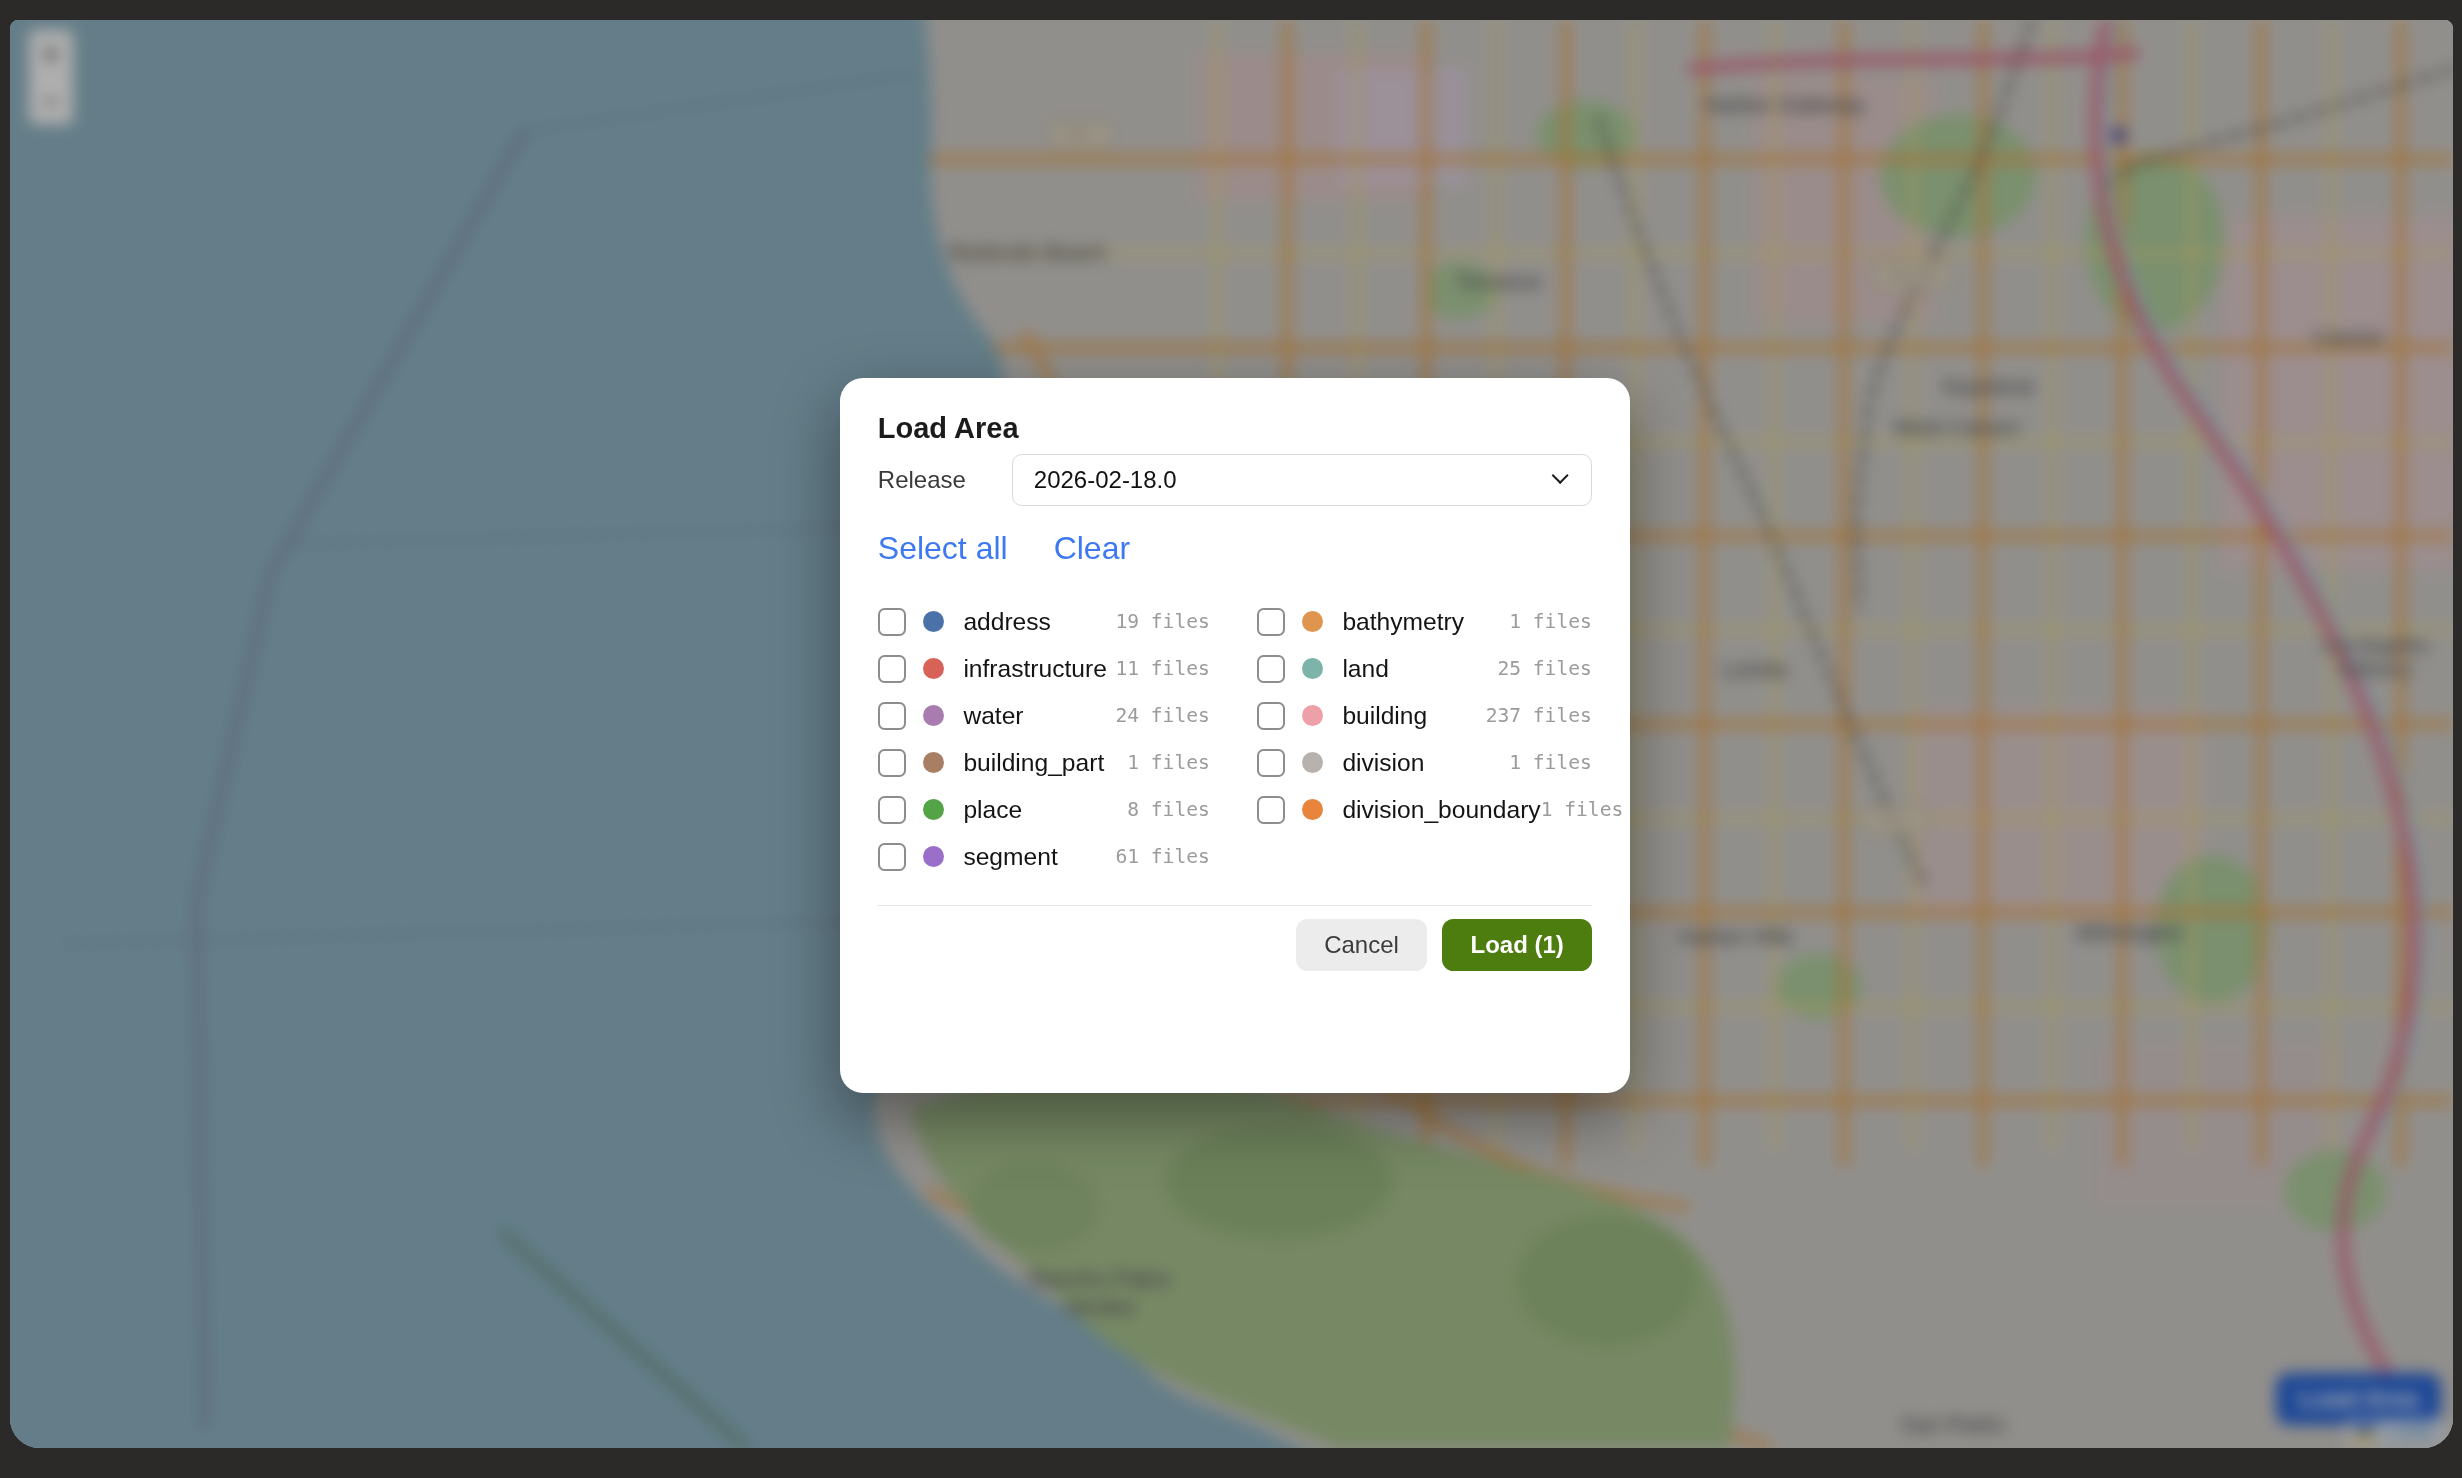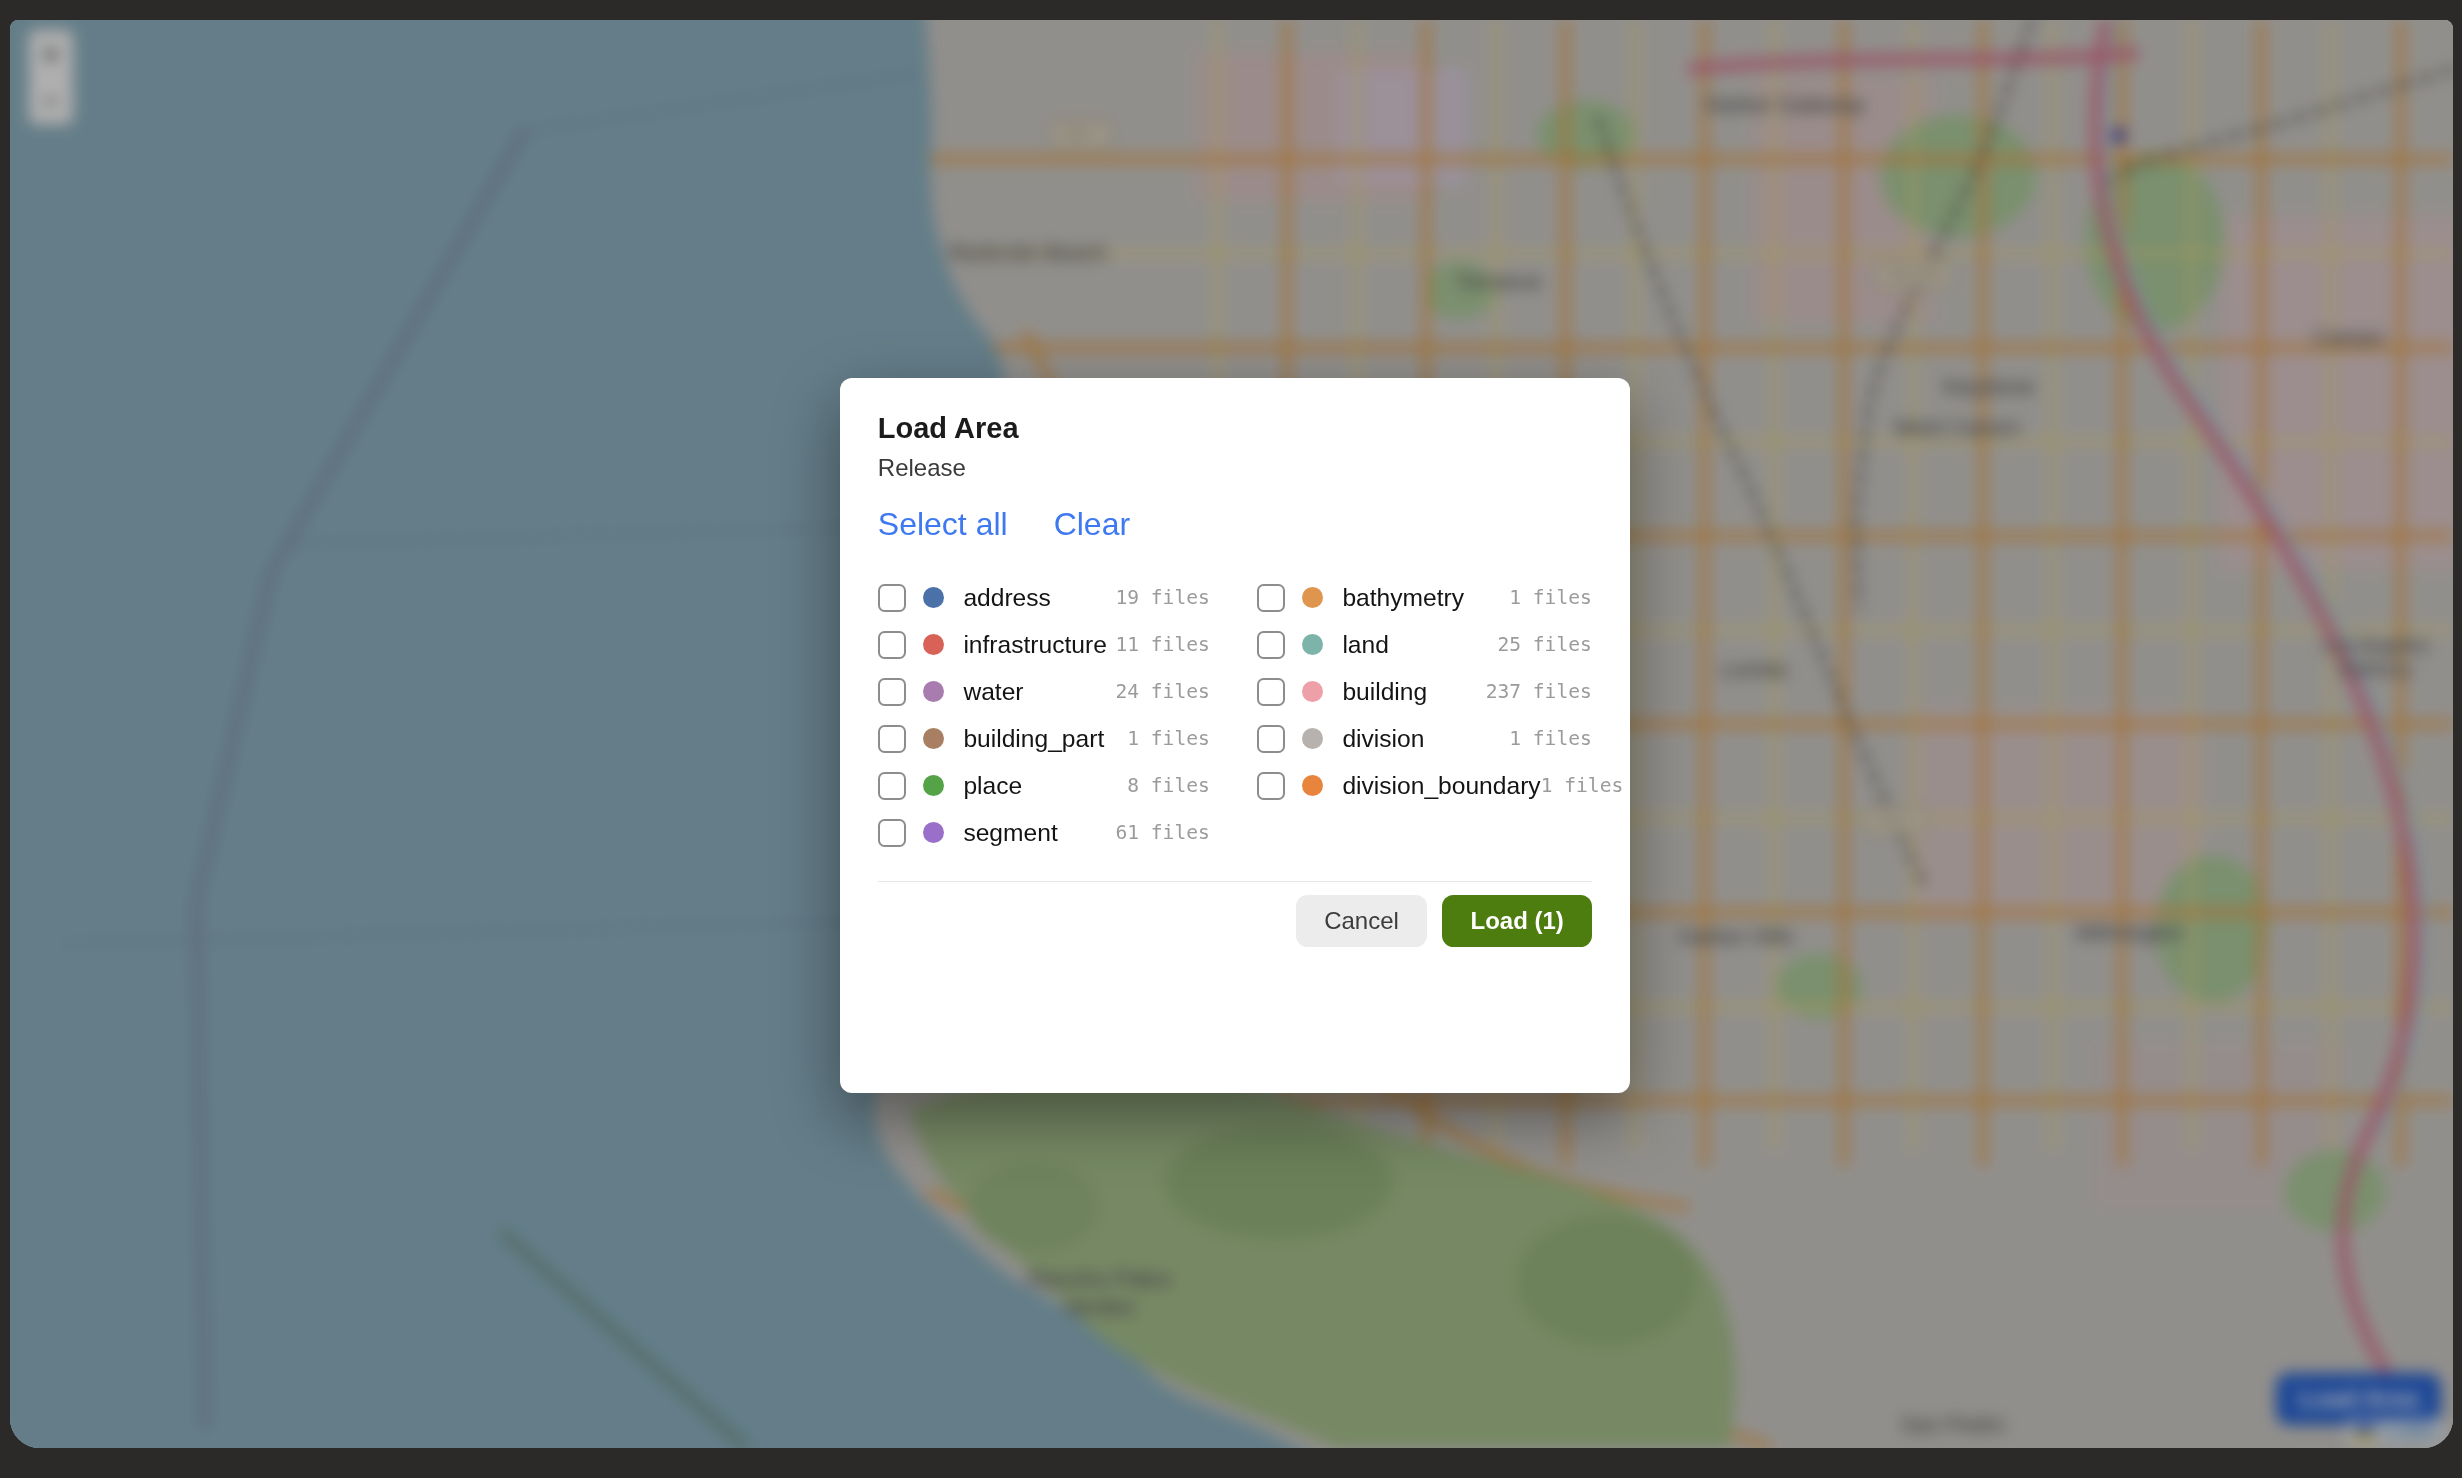--- a/index.html
+++ b/index.html
@@ -34,21 +34,21 @@
                  background:rgba(255,255,255,.65); padding:2.5px 6.5px; font-size:19px; color:#1a70b8; }
   .ua-flag { width:21px; height:14.7px; display:inline-block; }
   .ua-flag .t { display:block; width:100%; height:50%; background:#3f68ce; }
   .ua-flag .b { display:block; width:100%; height:50%; background:#e8c93e; }
 
   
   .map-dark { position:absolute; inset:0; background:rgba(16,18,20,.30); }
 
   
   .modal { position:absolute; left:830px; top:358px; width:790px; height:715px;
-           background:#fff; border-radius:12px; box-shadow:0 24.6px 65px rgba(0,0,0,.40);
+           background:#fff; border-radius:23px; box-shadow:0 24.6px 65px rgba(0,0,0,.40);
            padding:34px 38px 23px 38px; }
   .modal h1 { font-size:29px; font-weight:bold; color:#1b1b1b; }
 
   .rel-row { display:flex; align-items:center; margin-top:9px; }
   .rel-row label { font-size:24px; color:#3a3a3a; width:134px; flex:none; }
   .select { flex:1; height:52px; border:1.6px solid #d9d9d9; border-radius:9.8px; background:#fff;
             display:flex; align-items:center; padding:0 24.6px 0 21px; font-size:24px; color:#111; }
   .select .val { flex:1; }
   .chev { width:12.3px; height:12.3px; border-right:2.5px solid #1c1c1c; border-bottom:2.5px solid #1c1c1c;
           transform:rotate(45deg) translate(-2.5px,-2.5px); }
@@ -213,20 +213,24 @@
     </div>
   </div>
 
   <div class="map-dark"></div>
 
   <div class="modal">
     <h1>Load Area</h1>
 
     <div class="rel-row">
       <label>Release</label>
+      <div class="select">
+        <span class="val">2026-02-18.0</span>
+        <span class="chev"></span>
+      </div>
     </div>
 
     <div class="links">
       <a>Select all</a>
       <a>Clear</a>
     </div>
 
     <div class="cols">
       <div class="col left">
         <div class="row">

